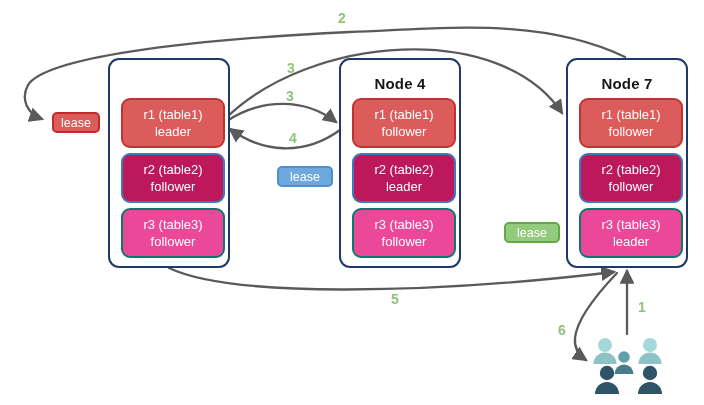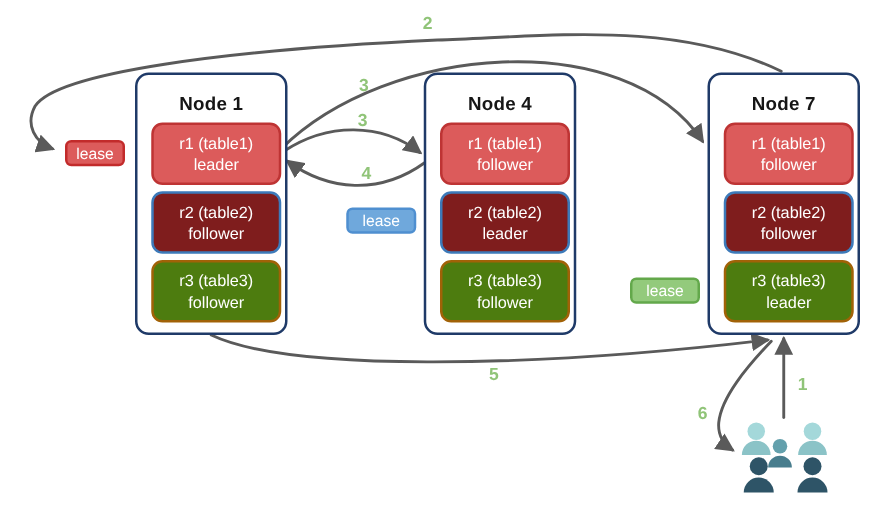--- a/index.html
+++ b/index.html
@@ -20,22 +20,22 @@
     text-align:center;font-weight:bold;font-size:15px;color:#161616;
     margin-top:15px;letter-spacing:.2px;
   }
   .replica{
     position:absolute;left:11px;width:96px;height:46px;border-radius:9px;
     color:#ffffff;font-size:13px;text-align:center;line-height:1.32;
     display:flex;flex-direction:column;justify-content:center;
     padding:0 2px;box-sizing:content-box;
   }
   .replica.red{background:#DC5B5B;border:2px solid #BE3434;}
-  .replica.blue{background:#7f1d1d;border:2px solid #3D7AB9;}
-  .replica.green{background:#4d7c0f;border:2px solid #a16207;}
+  .replica.blue{background:#be185d;border:2px solid #3D7AB9;}
+  .replica.green{background:#ec4899;border:2px solid #0f766e;}
   .r-pos1{top:38px;align-items:center;}
   .r-pos2{top:93px;}
   .r-pos3{top:148px;}
 
   .lease{
     position:absolute;height:21px;border-radius:5px;color:#ffffff;font-size:12.5px;
     display:flex;align-items:center;justify-content:center;box-sizing:border-box;text-align:center;
   }
   .lease-red{left:52px;top:112px;width:48px;background:#DC5B5B;border:2px solid #C22B2B;}
   .lease-blue{left:277px;top:166px;width:56px;background:#6FA8DC;border:2px solid #4F8FD0;}
@@ -88,21 +88,20 @@
 
       <circle cx="607" cy="373" r="7.2" fill="#2E5467"></circle>
       <path d="M595,394 A12,12 0 0 1 619,394 Z" fill="#2E5467"></path>
 
       <circle cx="650" cy="373" r="7.2" fill="#2E5467"></circle>
       <path d="M638,394 A12,12 0 0 1 662,394 Z" fill="#2E5467"></path>
     </g>
   </svg>
 
   <div class="node node1">
-    <div class="node-title">Node 1</div>
     <div class="replica red r-pos1">
       <span>r1 (table1)</span>
       <span>leader</span>
     </div>
     <div class="replica blue r-pos2">
       <span>r2 (table2)</span>
       <span>follower</span>
     </div>
     <div class="replica green r-pos3">
       <span>r3 (table3)</span>

